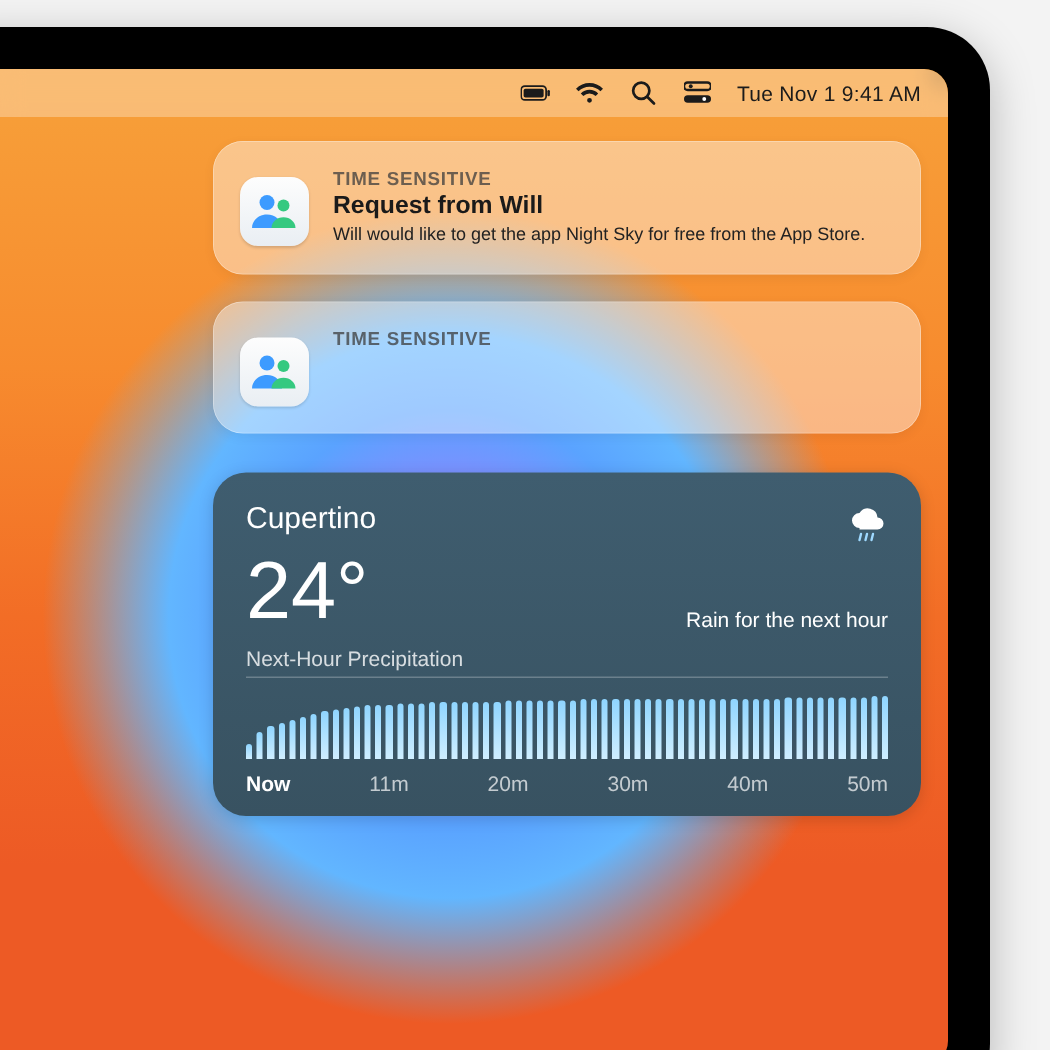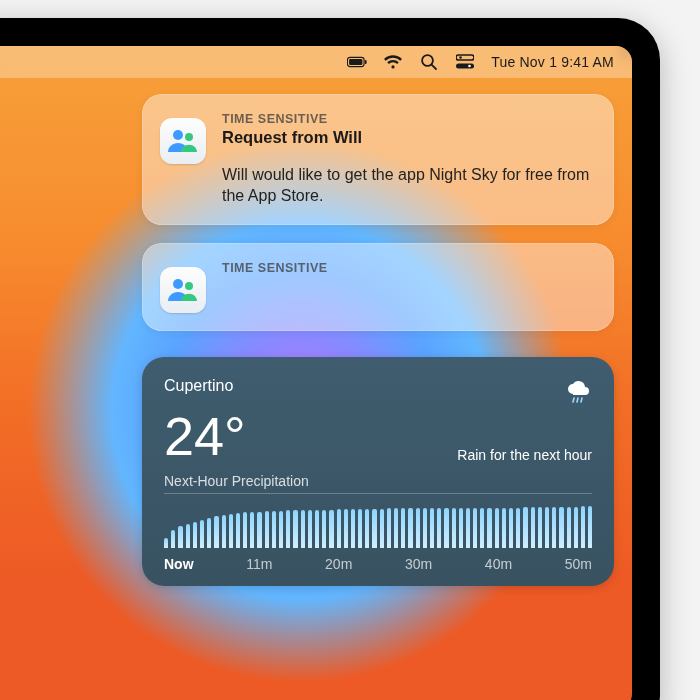--- a/index.html
+++ b/index.html
@@ -64,32 +64,32 @@
     width: 46px; height: 46px; flex: 0 0 46px;
     border-radius: 12px;
     background: linear-gradient(180deg,#fdfdfd,#e9eef3);
     display:flex; align-items:center; justify-content:center;
     margin-top: 6px;
     box-shadow: 0 1px 2px rgba(0,0,0,0.15);
   }
   .notif-body { flex: 1; color: #2a2a2a; }
   .tag { font-size: 12.5px; letter-spacing: 0.5px; color: rgba(60,60,60,0.75); font-weight: 600; text-transform: uppercase; }
   .title { font-weight: 700; font-size: 16.5px; margin-top: 2px; color: #1a1a1a; }
-  .msg { font-size: 16px; line-height: 1.3; margin-top: 18px; color: #222; }
+  .msg { font-size: 12px; line-height: 1.3; margin-top: 2px; color: #222; }
 
   .weather {
     margin-top: 8px;
     background: linear-gradient(180deg,#3f5d6f,#385261);
     border-radius: 22px;
     color: #fff;
     padding: 20px 22px 14px;
     box-shadow: 0 2px 10px rgba(0,0,0,0.15);
   }
   .weather-top { display:flex; justify-content:space-between; align-items:flex-start; }
-  .city { font-size: 16px; }
+  .city { font-size: 20px; }
   .temp { font-size: 54px; font-weight: 300; line-height: 1; margin-top: 2px; }
   .cond-icon { width:28px; height:28px; margin-top:2px; }
   .summary { text-align:right; font-size:14px; margin-top: 36px; }
   .weather-bottom { display:flex; justify-content:space-between; align-items:flex-end; }
 
   .precip-label { font-size: 14px; color: rgba(255,255,255,0.8); margin-top: 10px; }
   .divider { height:1px; background: rgba(255,255,255,0.25); margin: 4px 0 8px; }
 
   .bars { display:flex; align-items:flex-end; gap:3px; height:46px; }
   .bars div { width:5px; background: linear-gradient(180deg,#8fd5ff,#cfeeff); border-radius: 2px 2px 0 0; }

